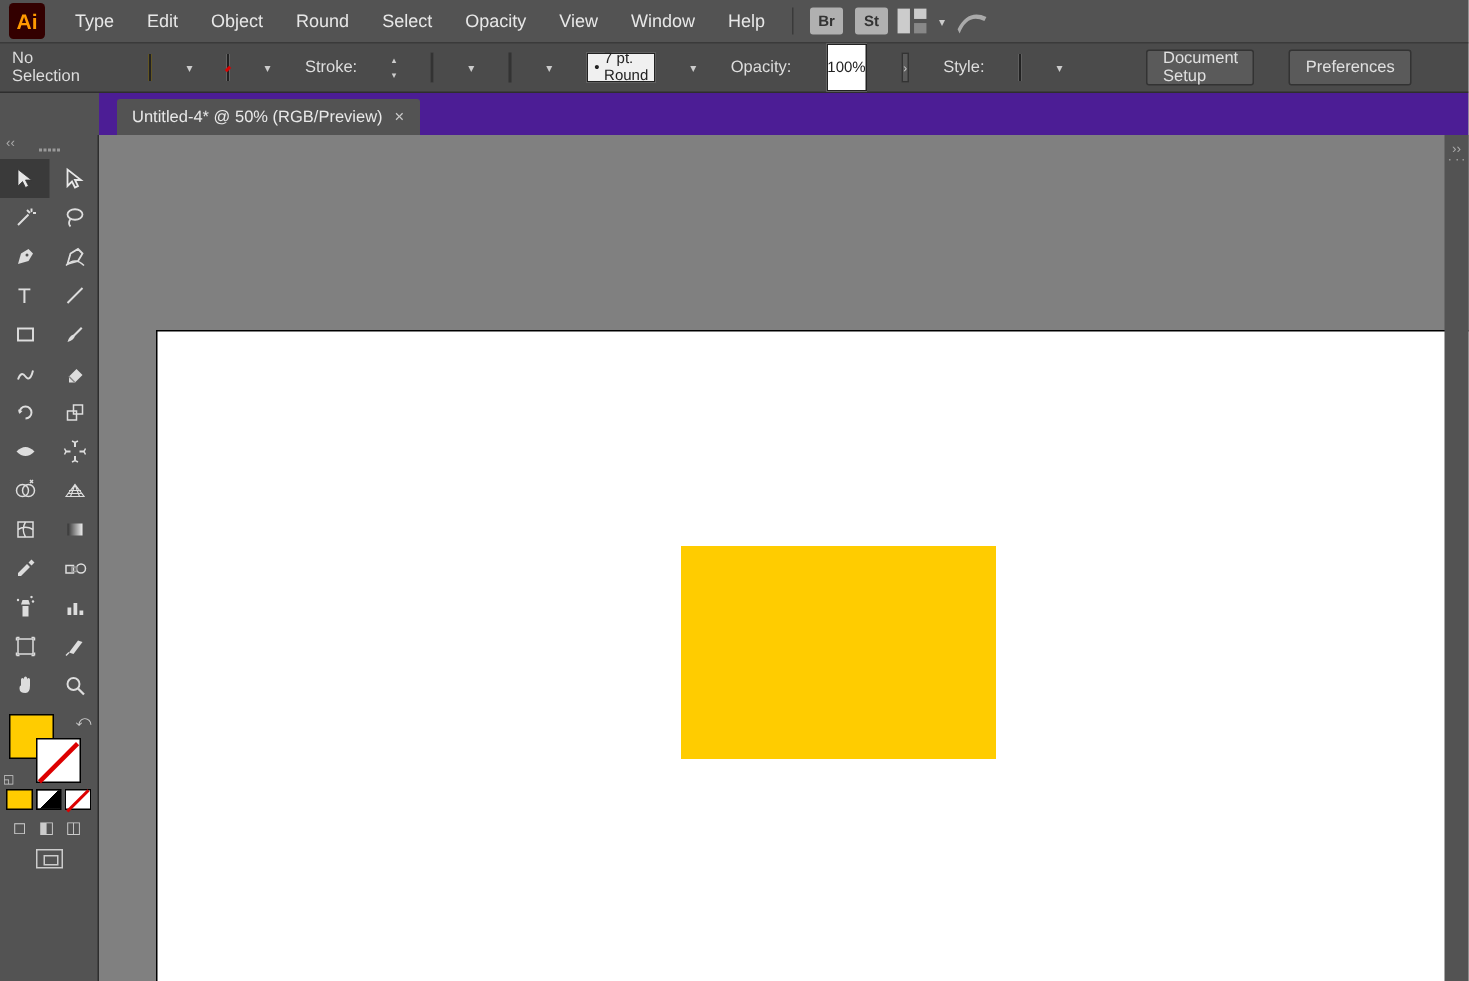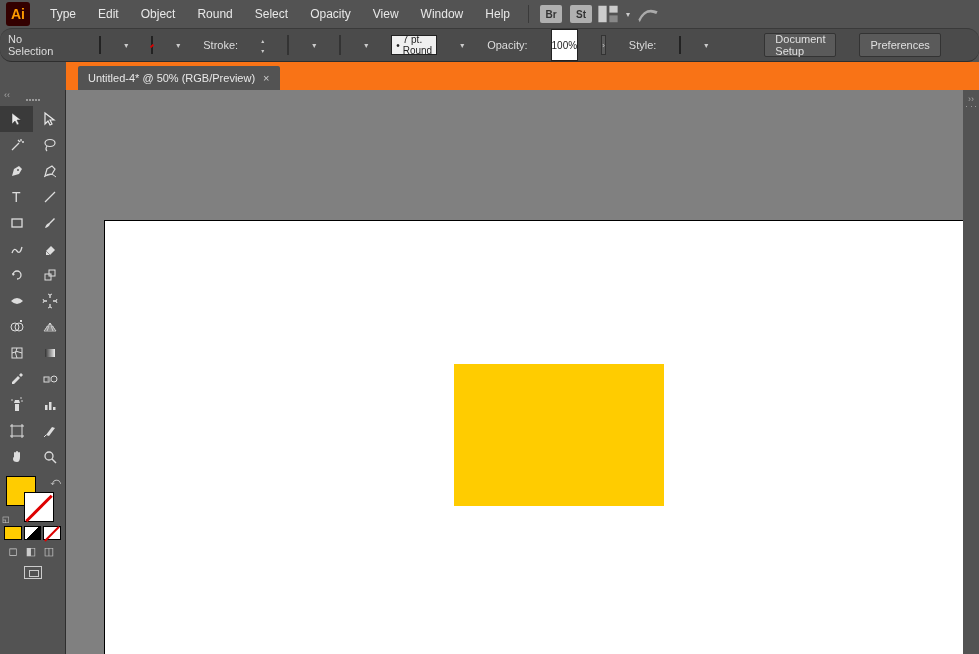--- a/index.html
+++ b/index.html
@@ -7,21 +7,21 @@
   
   
   .menubar { height: 28px; background: #535353; display: flex; align-items: center; padding: 0 6px; gap: 2px; }
   .app-logo { width: 24px; height: 24px; background: #330000; color: #ff9a00; display: flex; align-items: center; justify-content: center; font-weight: bold; font-size: 14px; border-radius: 3px; margin-right: 8px; }
   .menu-item { padding: 4px 10px; cursor: default; color: #e8e8e8; }
   .menu-sep { width: 1px; height: 18px; background: #3a3a3a; margin: 0 6px; }
   .menu-icon { width: 22px; height: 20px; display: flex; align-items: center; justify-content: center; color: #c8c8c8; }
   .badge { width: 22px; height: 18px; background: #b0b0b0; color: #333; font-size: 10px; font-weight: bold; display: flex; align-items: center; justify-content: center; border-radius: 2px; margin: 0 3px; }
 
   
-  .controlbar { height: 34px; background: #4b4b4b; display: flex; align-items: center; padding: 0 8px; gap: 23px; border-top: 1px solid #3a3a3a; border-bottom: 1px solid #2e2e2e; border-radius: 12px; }
+  .controlbar { height: 34px; background: #4b4b4b; display: flex; align-items: center; padding: 0 8px; gap: 23px; border-top: 1px solid #3a3a3a; border-bottom: 1px solid #2e2e2e; }
   .ctrl-label { color: #ddd; font-size: 11px; }
   .swatch { width: 20px; height: 18px; border: 1px solid #222; }
   .swatch.fill { background: #ffcc00; }
   .swatch.stroke { background: #fff; position: relative; }
   .swatch.stroke::after { content:''; position:absolute; left:-2px; right:-2px; top:50%; border-top:2px solid #d00; transform: rotate(-45deg); }
   .swatch.white { background: #eee; }
   .dd { width: 14px; height: 18px; display:flex; align-items:center; justify-content:center; color:#ccc; font-size:8px; }
   .stroke-input { width: 60px; height: 20px; background: #5a5a5a; border:1px solid #333; }
   .brush-prev { width: 96px; height: 20px; background: linear-gradient(to right, #808080, #808080); border:1px solid #333; }
   .pt-box { width: 92px; height: 20px; background: #f0f0f0; color:#222; display:flex; align-items:center; font-size:10px; padding:0 4px; gap:3px; border:1px solid #222; }
@@ -73,21 +73,21 @@
   .mode-row { display:flex; gap:4px; padding: 2px 6px; }
   .mode-row span { width:14px; height:14px; display:flex; align-items:center; justify-content:center; color:#ccc; font-size:11px; }
   
   .screen-icon { display:flex; justify-content:center; padding:6px 0; }
   .screen-icon div { width:18px; height:13px; border:1px solid #ccc; position:relative; }
   .screen-icon div::after { content:''; position:absolute; left:4px; top:3px; width:8px; height:5px; border:1px solid #ccc; }
 
   .toolbox-collapse { position:absolute; top:0; left:4px; color:#aaa; font-size:9px; }
 
   
-  .tabbar { padding-left: 0; margin-left:66px; background:#f97316; }
+  .tabbar { padding-left: 0; margin-left:66px; background:#4c1d95; }
   .tabbar-inner { padding-left: 12px; display:flex; align-items:flex-end; height:100%; }
 
   
   .main { left: 66px; }
   
   
   .toolbox { z-index: 5; bottom:0; }
   .main { z-index: 1; }
 
 </style>

